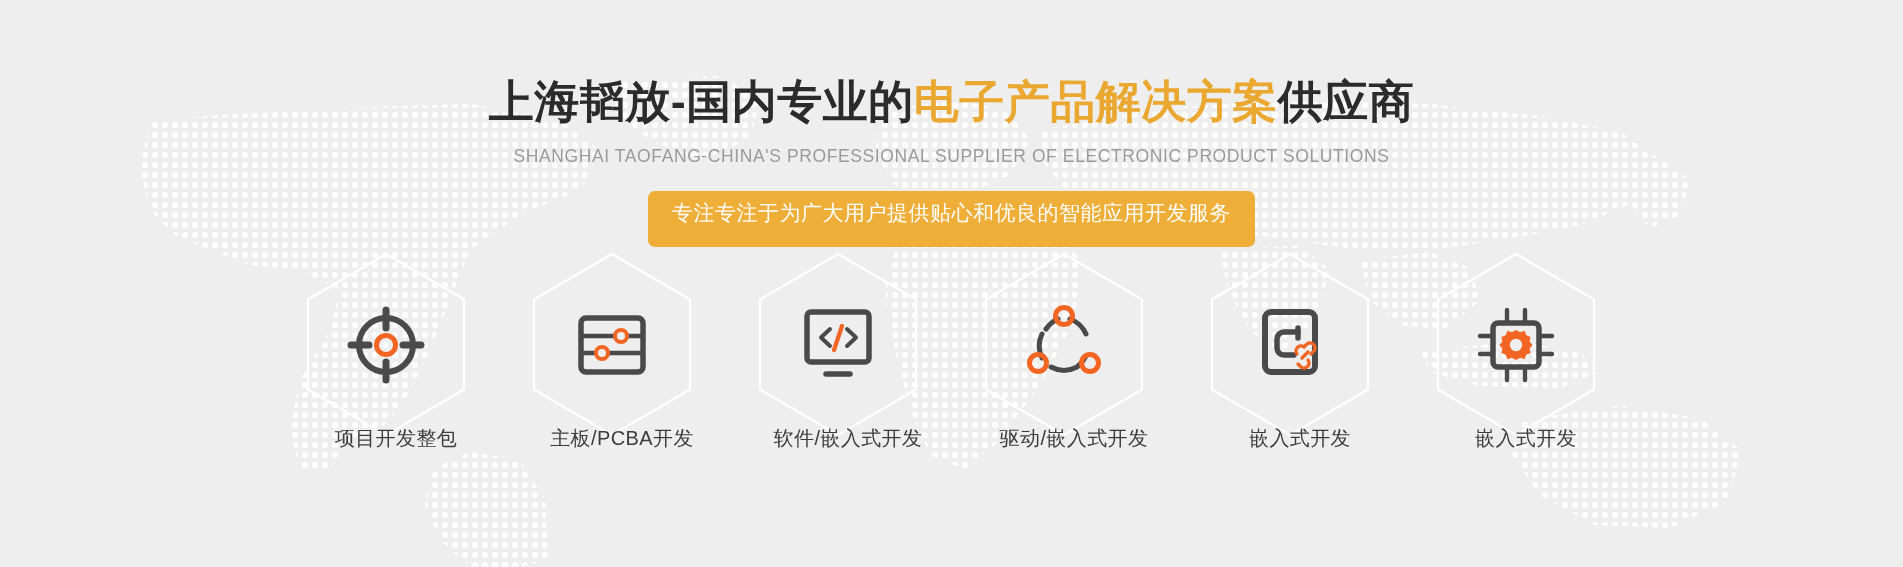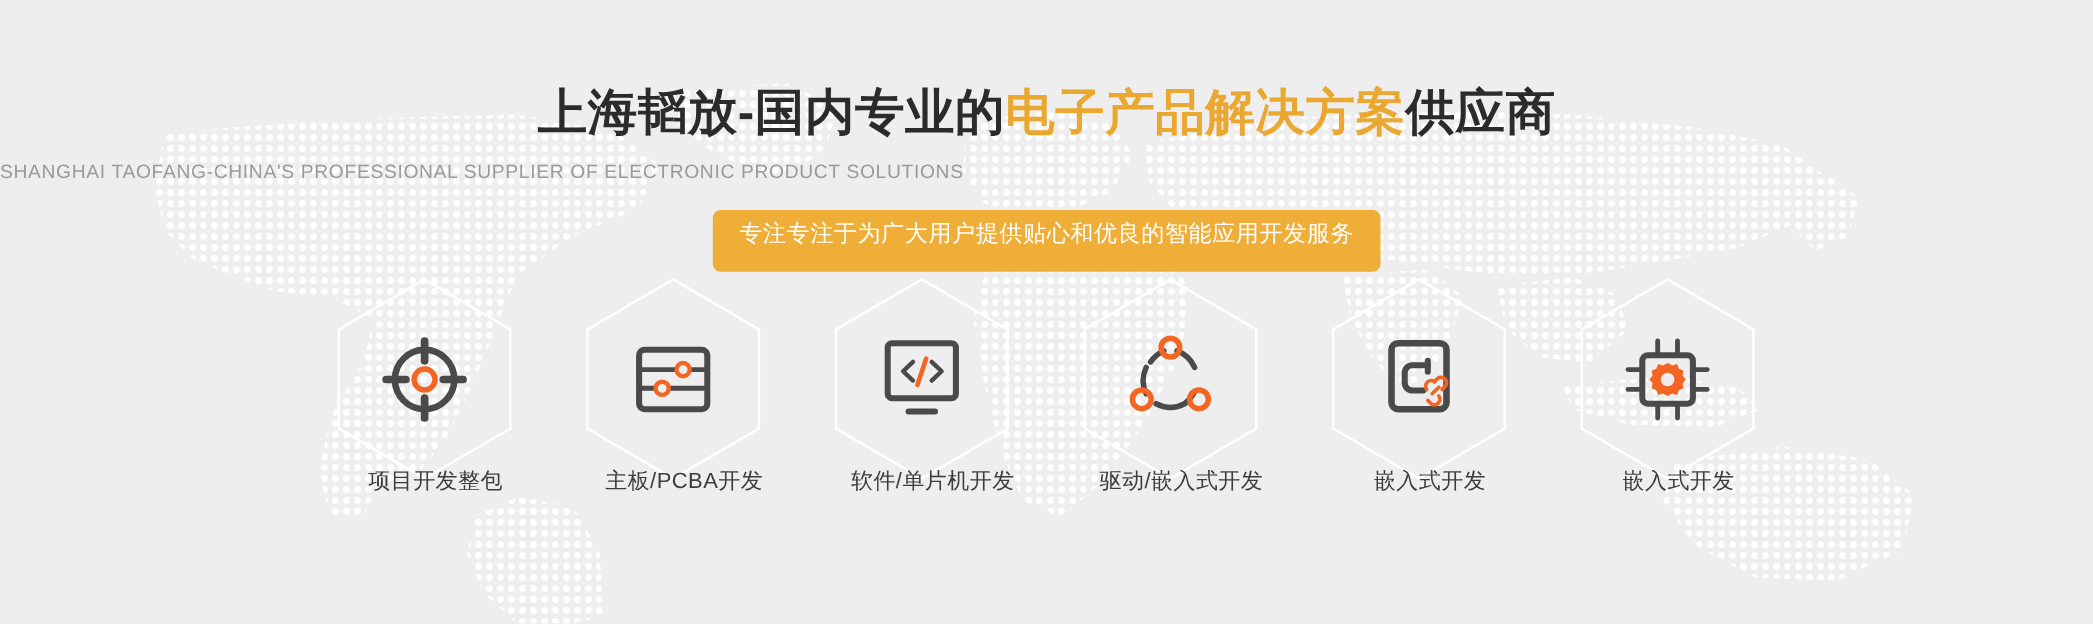--- a/index.html
+++ b/index.html
@@ -46,21 +46,21 @@
     white-space: nowrap;
   }
   #headline .dark  { color: #2b2b2b; }
   #headline .amber { color: #eaa830; }
 
   #subline {
     position: absolute;
     left: 0;
     top: 146px;
     width: 1903px;
-    text-align: left;
+    text-align: center;
     font-size: 17.5px;
     letter-spacing: 0.6px;
     color: #9a9a9a;
     white-space: nowrap;
   }
 
   #badge-wrap {
     position: absolute;
     left: 0;
     top: 191px;
@@ -290,19 +290,19 @@
         </g>
         <circle cx="48" cy="43" r="6.2" fill="#eeeeee"></circle>
       </svg>
     </div>
 
   </div>
 
   <div id="labelrow">
     <div class="label">项目开发整包</div>
     <div class="label">主板/PCBA开发</div>
-    <div class="label">软件/单片机开发</div>
+    <div class="label">软件/嵌入式开发</div>
     <div class="label">驱动/嵌入式开发</div>
     <div class="label">嵌入式开发</div>
     <div class="label">嵌入式开发</div>
   </div>
 
 </div>
 
 </body></html>

